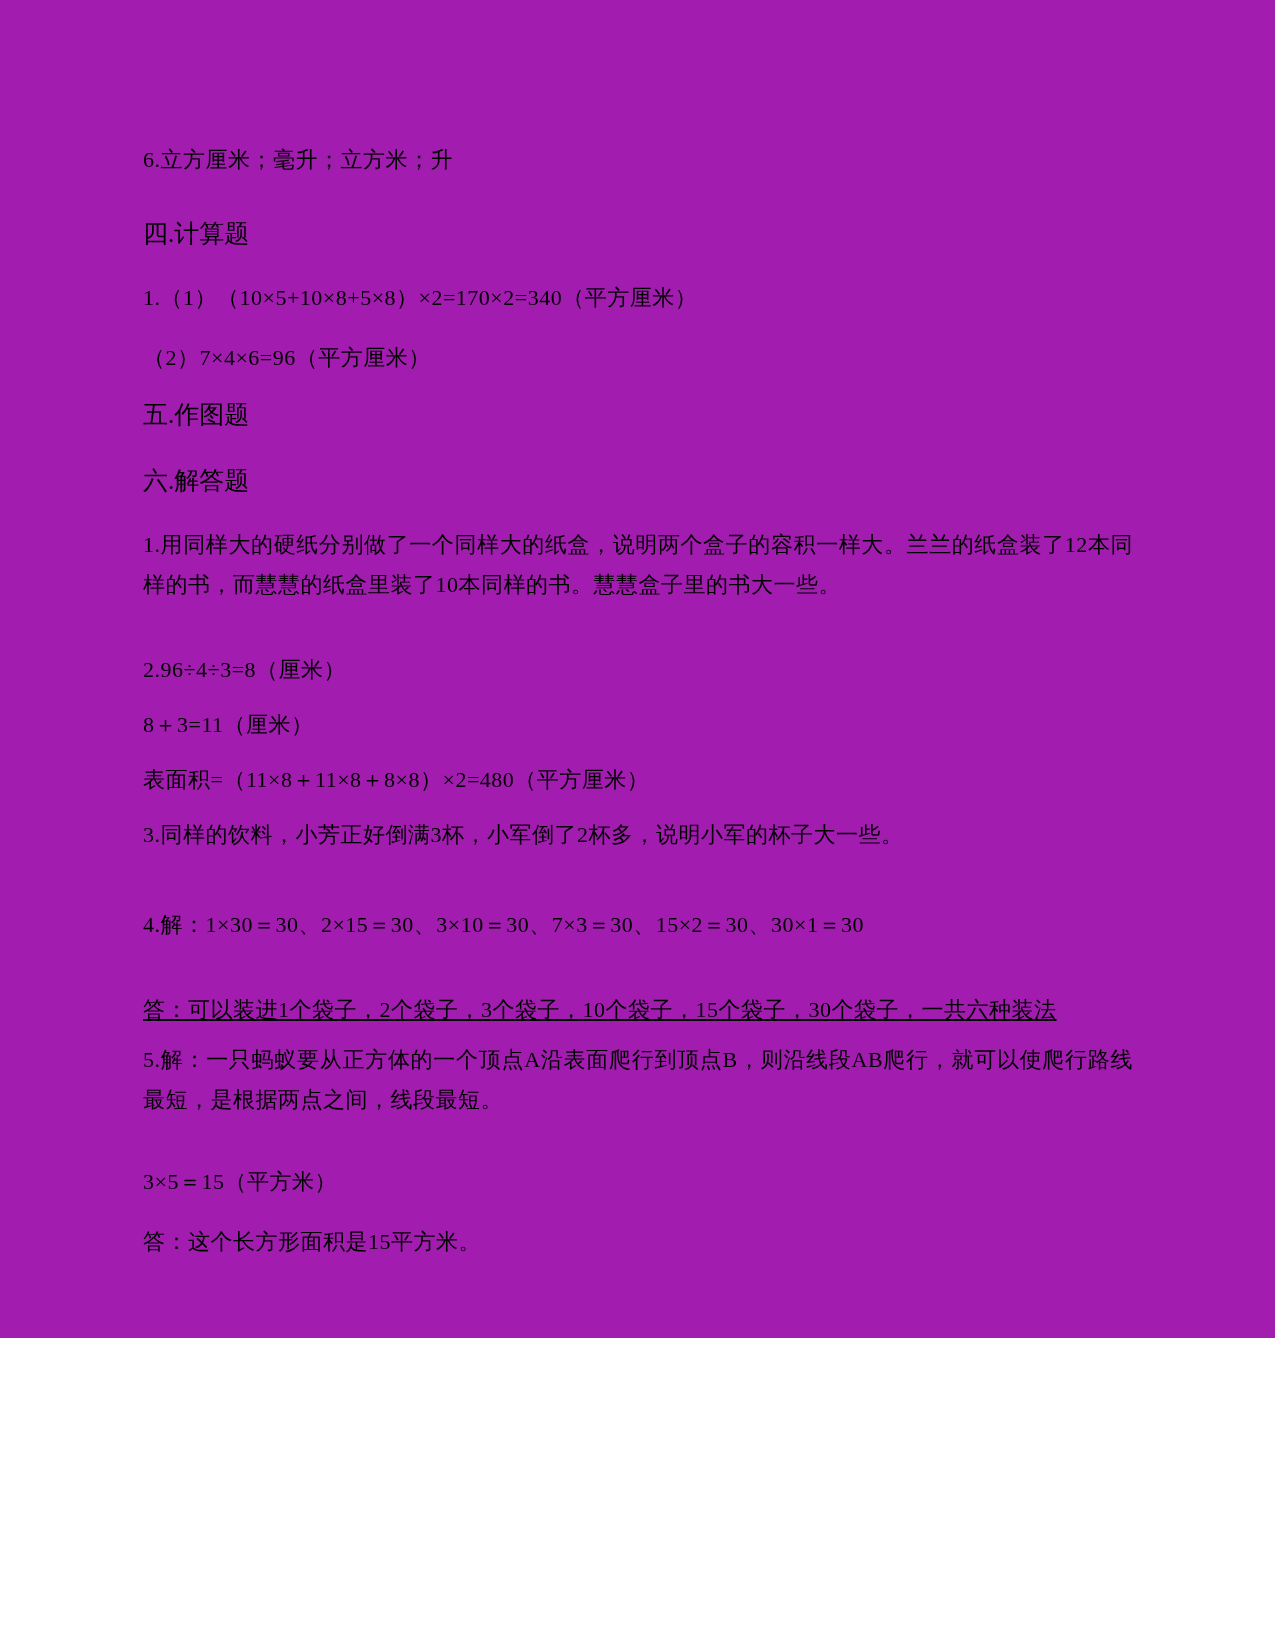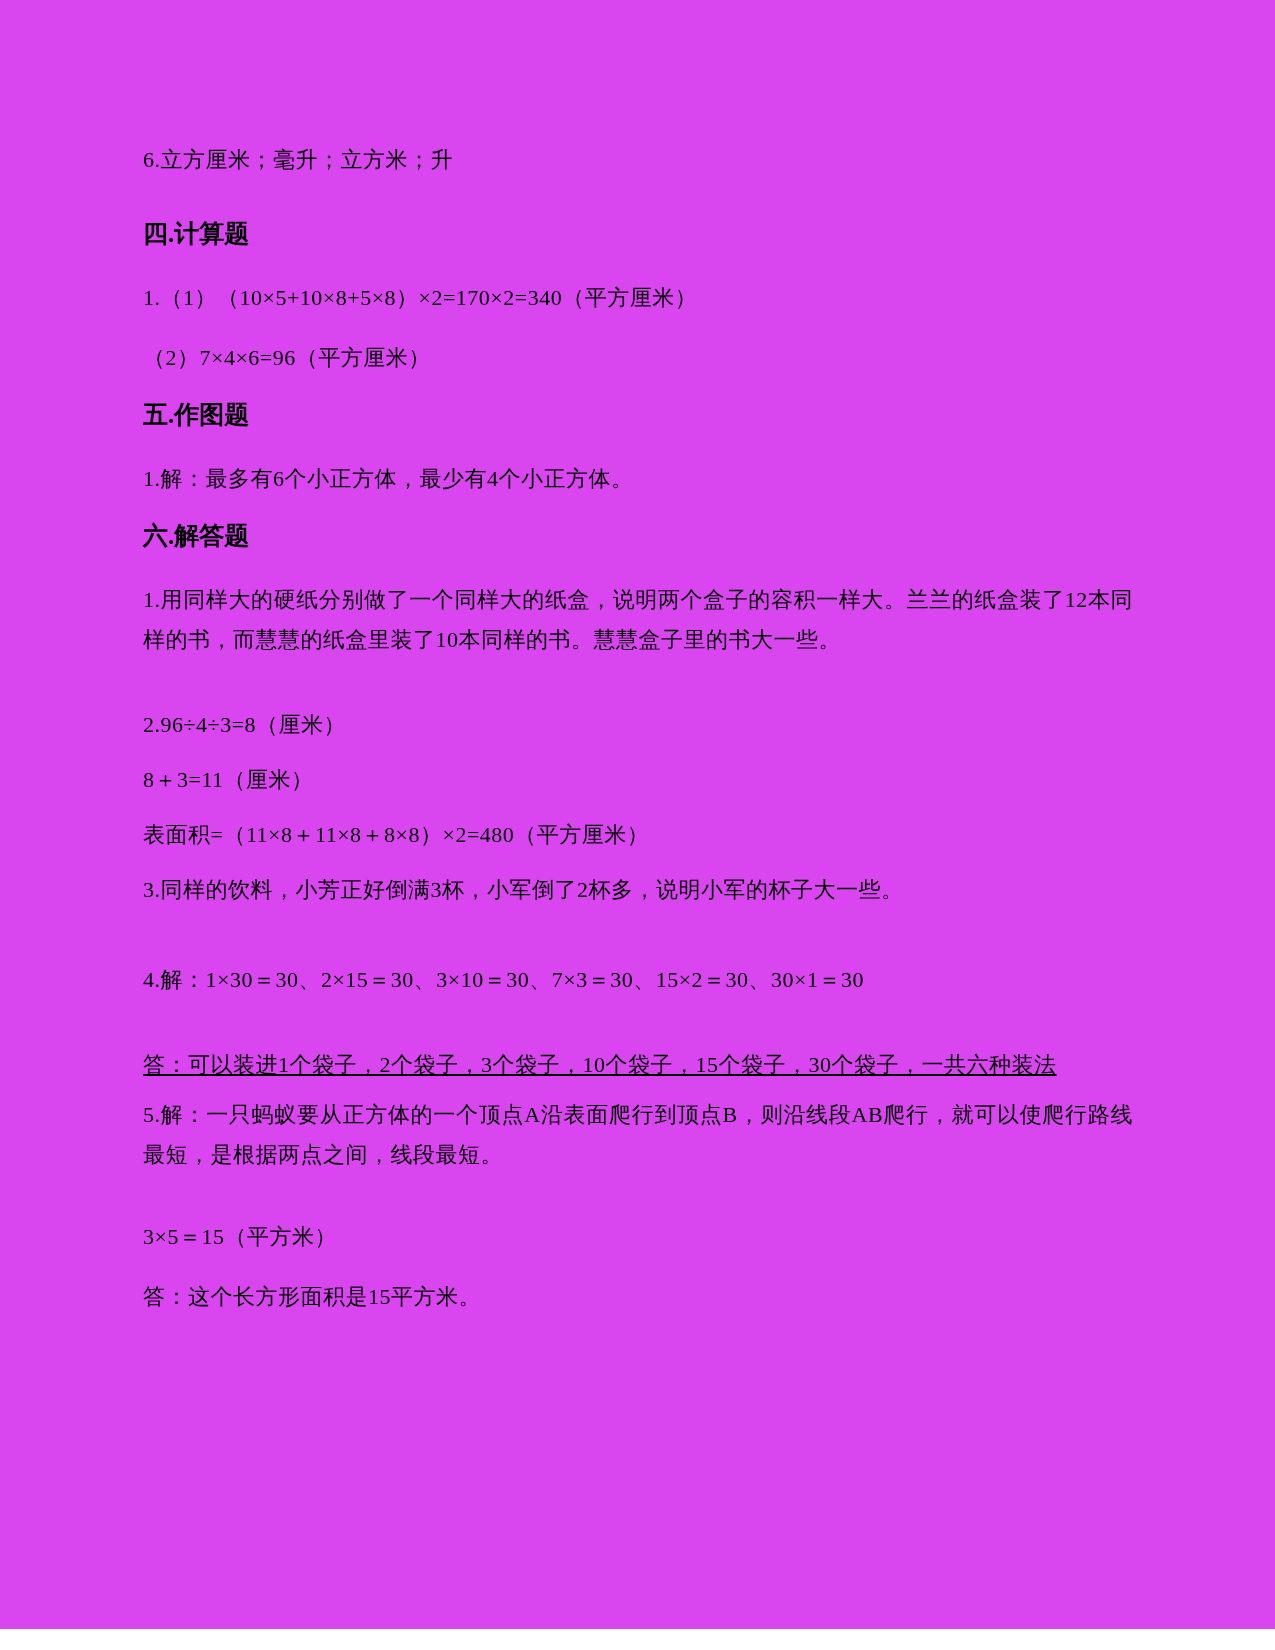--- a/index.html
+++ b/index.html
@@ -3,23 +3,23 @@
 <meta charset="utf-8">
 <style>
   html, body {
     margin: 0;
     padding: 0;
     background: #ffffff;
   }
   .page {
     position: relative;
     width: 1275px;
-    height: 1629px;
+    height: 1338px;
     box-sizing: border-box;
-    background: #d946ef;
+    background: #a21caf;
     padding: 140px 142px 0 143px;
     font-family: "Liberation Serif", "DejaVu Serif", serif;
     color: #000000;
     overflow: hidden;
   }
   .body-line {
     font-size: 22px;
     line-height: 40px;
     margin: 0 0 15px 0;
     text-align: justify;
@@ -28,41 +28,40 @@
   .mb32 { margin-bottom: 32px; }
   .mb20 { margin-bottom: 20px; }
   .mb18 { margin-bottom: 18px; }
   .mb10 { margin-bottom: 10px; text-decoration: underline; }
   .gap45 { margin-bottom: 45px; }
   .gap50 { margin-bottom: 50px; }
   .gap42 { margin-bottom: 42px; }
   .section-heading {
     font-size: 25px;
     line-height: 44px;
-    font-weight: bold;
+    font-weight: normal;
     margin: 12px 0 22px 0;
     font-family: "Liberation Serif", "DejaVu Serif", serif;
   }
 </style>
 </head>
 <body>
 
 <div class="page">
 
   <p class="body-line mb32">6.立方厘米；毫升；立方米；升</p>
 
   <h2 class="section-heading">四.计算题</h2>
 
   <p class="body-line mb20">1.（1）（10×5+10×8+5×8）×2=170×2=340（平方厘米）</p>
 
   <p class="body-line">（2）7×4×6=96（平方厘米）</p>
 
   <h2 class="section-heading">五.作图题</h2>
 
-  <p class="body-line">1.解：最多有6个小正方体，最少有4个小正方体。</p>
 
   <h2 class="section-heading">六.解答题</h2>
 
   <p class="body-line gap45">1.用同样大的硬纸分别做了一个同样大的纸盒，说明两个盒子的容积一样大。兰兰的纸盒装了12本同样的书，而慧慧的纸盒里装了10本同样的书。慧慧盒子里的书大一些。</p>
 
   <p class="body-line">2.96÷4÷3=8（厘米）</p>
 
   <p class="body-line">8＋3=11（厘米）</p>
 
   <p class="body-line">表面积=（11×8＋11×8＋8×8）×2=480（平方厘米）</p>

